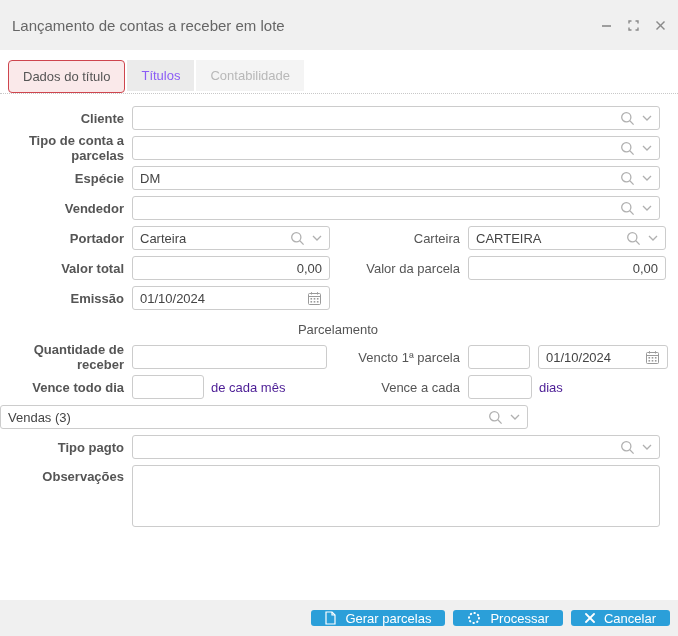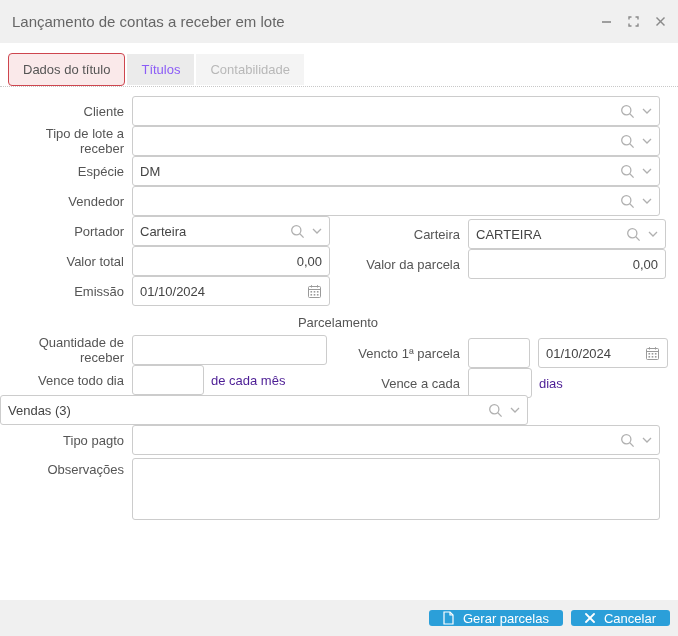--- a/index.html
+++ b/index.html
@@ -5,50 +5,50 @@
   * { margin:0; padding:0; box-sizing:border-box; }
   html,body { width:678px; height:636px; }
   body {
     font-family:"Liberation Sans", sans-serif;
     font-size:13px; color:#555; background:#fff; overflow:hidden;
   }
   .window { position:relative; width:678px; height:636px; background:#fff; }
 
   
   .titlebar {
-    height:43px; background:#f0f0f0; display:flex;
+    height:50px; background:#f0f0f0; display:flex;
     align-items:center; justify-content:space-between; padding:0 12px;gap:16px;
   }
   .titlebar .title { font-size:15px; color:#666; }
   .win-controls { display:flex; align-items:center; gap:16px; }
   .win-btn { color:#8a8a8a; cursor:pointer; display:flex; align-items:center; }
 
   
   .tabstrip {
-    display:flex; align-items:center; padding:10px 0 0 8px;
+    display:flex; align-items:flex-start; padding:10px 0 0 8px;
     border-bottom:1px dotted #c8c8c8; background:#fff;
   }
   .tab {
     padding:8px 14px; margin-right:2px; background:#ebebeb; color:#8b5cf6;
     cursor:pointer; white-space:nowrap;
   }
   .tab.active {
     background:#fae9ea; border:1px solid #ce454e; border-radius:4px; color:#555;
   }
   .tab.disabled { background:#f4f4f4; color:#b8b8b8; }
 
   
   .form { padding:12px 10px 0 0; }
   .row { position:relative; display:flex; align-items:center; height:24px; margin-bottom:6px; }
   .row.tall { height:auto; align-items:flex-start; }
-  .lbl { width:132px; flex:none; text-align:right; padding-right:8px; color:#555; }
+  .lbl { width:132px; flex:none; text-align:right; padding-right:8px; color:#555;font-weight:bold; }
   .row.tall .lbl { padding-top:4px; }
   .field {
     border:1px solid #ccc; border-radius:3px; height:24px; background:#fff;
-    display:flex; align-items:center; padding:14px 7px; color:#444;text-align:right;
+    display:flex; align-items:center; padding:8px 7px; color:#444;text-align:right;
   }
   .field.full { width:528px; }
   .field.half { width:198px; }
   .field .val { white-space:nowrap; }
   .field .icons { margin-left:auto; display:flex; align-items:center; gap:7px; }
   .field.num { justify-content:flex-end; }
   .rgroup { position:absolute; left:335px; top:0; display:flex; align-items:center; }
   .rlbl { width:133px; flex:none; text-align:right; padding-right:8px; color:#555; }
   .suffix { margin-left:7px; color:#4c1d95; }
   .section-title { color:#555; padding:6px 0 8px 8px;text-align:center; }
@@ -119,21 +119,21 @@
           <span>
               <svg width="10" height="6" viewBox="0 0 10 6" fill="none" stroke="#b0b0b0" stroke-width="1.3">
                 <path d="M1 1 L5 5 L9 1"></path>
               </svg>
             </span>
         </span>
       </div>
     </div>
 
     <div class="row">
-      <div class="lbl">Tipo de lote a receber</div>
+      <div class="lbl">Tipo de conta a parcelas</div>
       <div class="field full">
         <span class="val"></span>
         <span class="icons">
           <span>
               <svg width="15" height="15" viewBox="0 0 15 15" fill="none" stroke="#b0b0b0" stroke-width="1.3">
                 <circle cx="6.3" cy="6.3" r="4.6"></circle>
                 <line x1="9.8" y1="9.8" x2="13.6" y2="13.6"></line>
               </svg>
             </span>
           <span>
@@ -361,20 +361,28 @@
       <span class="bicon">
         <svg width="11" height="14" viewBox="0 0 11 14" fill="none" stroke="#fff" stroke-width="1.2">
           <path d="M1 1 H7 L10 4 V13 H1 Z"></path>
             <path d="M7 1 V4 H10"></path>
         </svg>
       </span>
       <span>Gerar parcelas</span>
     </button>
     <button class="btn">
       <span class="bicon">
+        <svg width="14" height="14" viewBox="0 0 14 14" fill="none" stroke="#fff" stroke-width="2" stroke-linecap="round">
+          <circle cx="7" cy="7" r="5" stroke-dasharray="0.5 3.4"></circle>
+        </svg>
+      </span>
+      <span>Processar</span>
+    </button>
+    <button class="btn">
+      <span class="bicon">
         <svg width="10" height="10" viewBox="0 0 10 10" stroke="#fff" stroke-width="1.8" stroke-linecap="round">
           <line x1="1" y1="1" x2="9" y2="9"></line>
             <line x1="9" y1="1" x2="1" y2="9"></line>
         </svg>
       </span>
       <span>Cancelar</span>
     </button>
   </div>
 
 </div>

